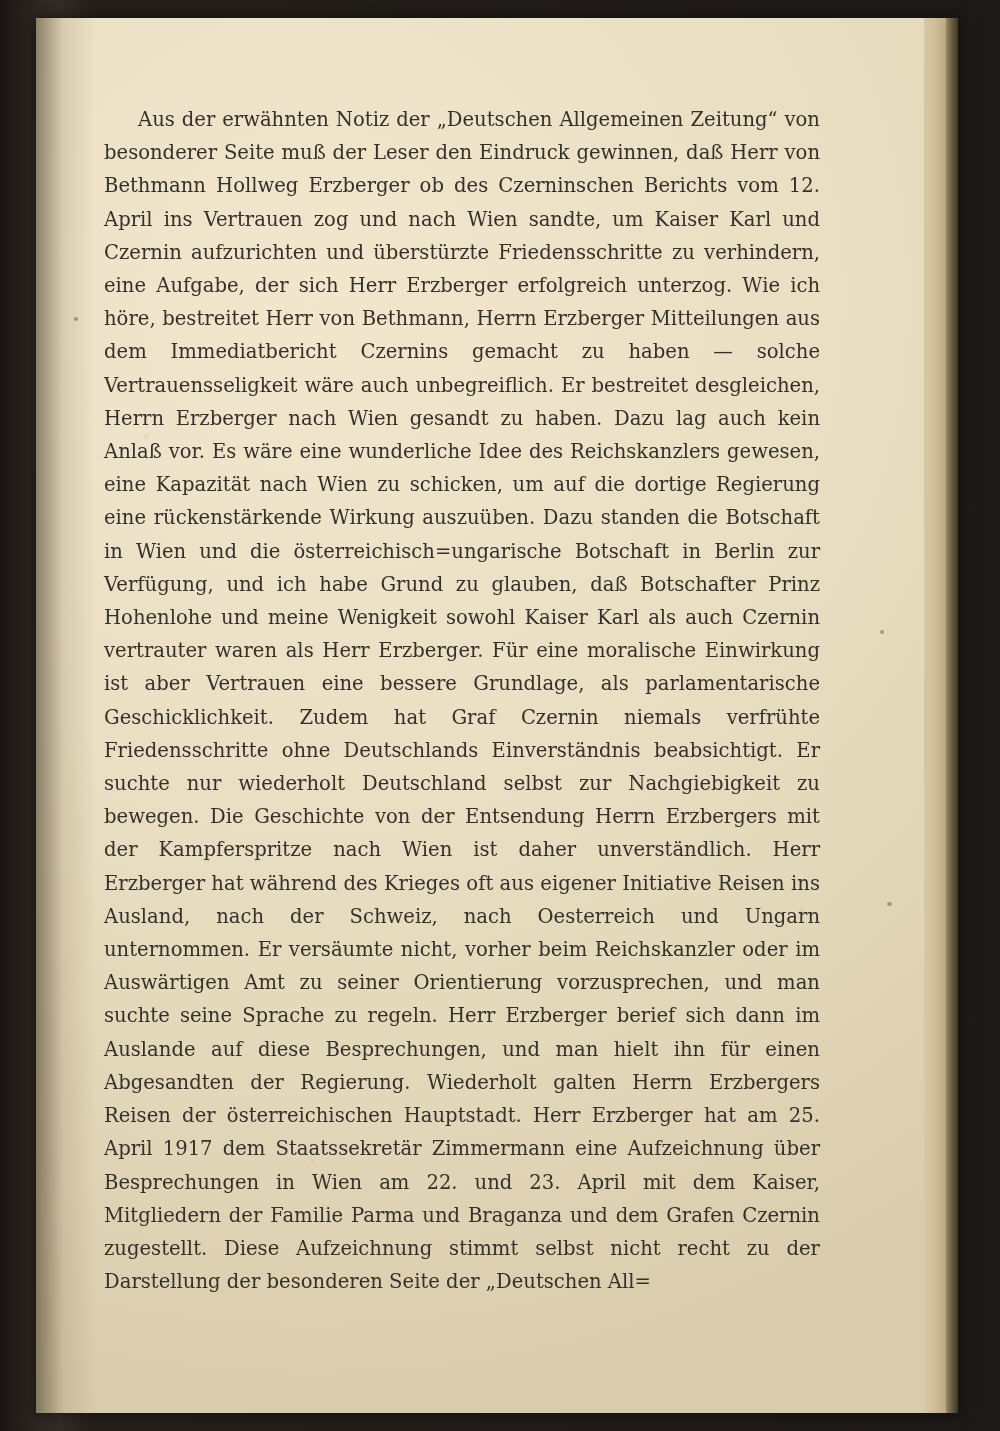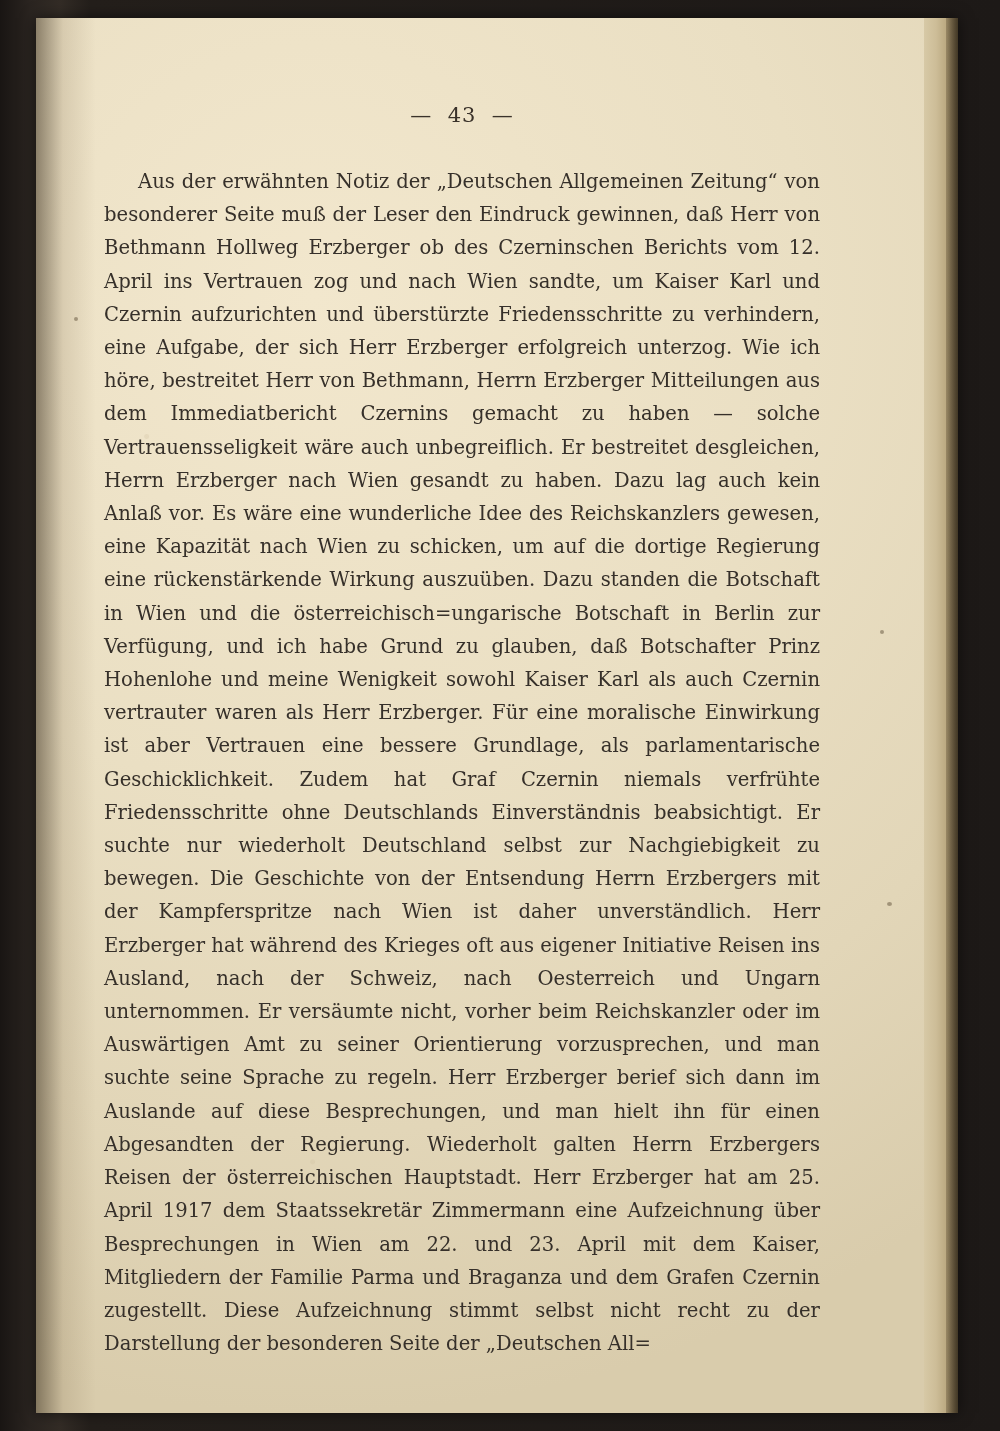--- a/index.html
+++ b/index.html
@@ -130,19 +130,18 @@
     <div class="gutter"></div>
     <div class="page-edge"></div>
     <div class="page-edge2"></div>
     <div class="speckle"></div>
 
     <div class="artifact" style="left:38px;top:299px;width:4px;height:4px;"></div>
     <div class="artifact" style="left:844px;top:612px;width:4px;height:4px;"></div>
     <div class="artifact" style="left:851px;top:884px;width:5px;height:4px;"></div>
 
     <div class="content">
-      <div class="folio">—  43  —</div>
       <div class="body-text">
         <p class="indent nojust">Aus der erwähnten Notiz der „Deutschen Allgemeinen Zeitung“ von besonderer Seite muß der Leser den Eindruck gewinnen, daß Herr von Bethmann Hollweg Erzberger ob des Czerninschen Berichts vom 12. April ins Vertrauen zog und nach Wien sandte, um Kaiser Karl und Czernin aufzurichten und überstürzte Friedensschritte zu verhindern, eine Aufgabe, der sich Herr Erzberger erfolgreich unterzog. Wie ich höre, bestreitet Herr von Bethmann, Herrn Erzberger Mitteilungen aus dem Immediatbericht Czernins gemacht zu haben — solche Vertrauensseligkeit wäre auch unbegreiflich. Er bestreitet desgleichen, Herrn Erzberger nach Wien gesandt zu haben. Dazu lag auch kein Anlaß vor. Es wäre eine wunderliche Idee des Reichskanzlers gewesen, eine Kapazität nach Wien zu schicken, um auf die dortige Regierung eine rückenstärkende Wirkung auszuüben. Dazu standen die Botschaft in Wien und die österreichisch=ungarische Botschaft in Berlin zur Verfügung, und ich habe Grund zu glauben, daß Botschafter Prinz Hohenlohe und meine Wenigkeit sowohl Kaiser Karl als auch Czernin vertrauter waren als Herr Erzberger. Für eine moralische Einwirkung ist aber Vertrauen eine bessere Grundlage, als parlamentarische Geschicklichkeit. Zudem hat Graf Czernin niemals verfrühte Friedensschritte ohne Deutschlands Einverständnis beabsichtigt. Er suchte nur wiederholt Deutschland selbst zur Nachgiebigkeit zu bewegen. Die Geschichte von der Entsendung Herrn Erzbergers mit der Kampferspritze nach Wien ist daher unverständlich. Herr Erzberger hat während des Krieges oft aus eigener Initiative Reisen ins Ausland, nach der Schweiz, nach Oesterreich und Ungarn unternommen. Er versäumte nicht, vorher beim Reichskanzler oder im Auswärtigen Amt zu seiner Orientierung vorzusprechen, und man suchte seine Sprache zu regeln. Herr Erzberger berief sich dann im Auslande auf diese Besprechungen, und man hielt ihn für einen Abgesandten der Regierung. Wiederholt galten Herrn Erzbergers Reisen der österreichischen Hauptstadt. Herr Erzberger hat am 25. April 1917 dem Staatssekretär Zimmermann eine Aufzeichnung über Besprechungen in Wien am 22. und 23. April mit dem Kaiser, Mitgliedern der Familie Parma und Braganza und dem Grafen Czernin zugestellt. Diese Aufzeichnung stimmt selbst nicht recht zu der Darstellung der besonderen Seite der „Deutschen All=</p>
       </div>
     </div>
   </div>
 </div>
 
 </body></html>

